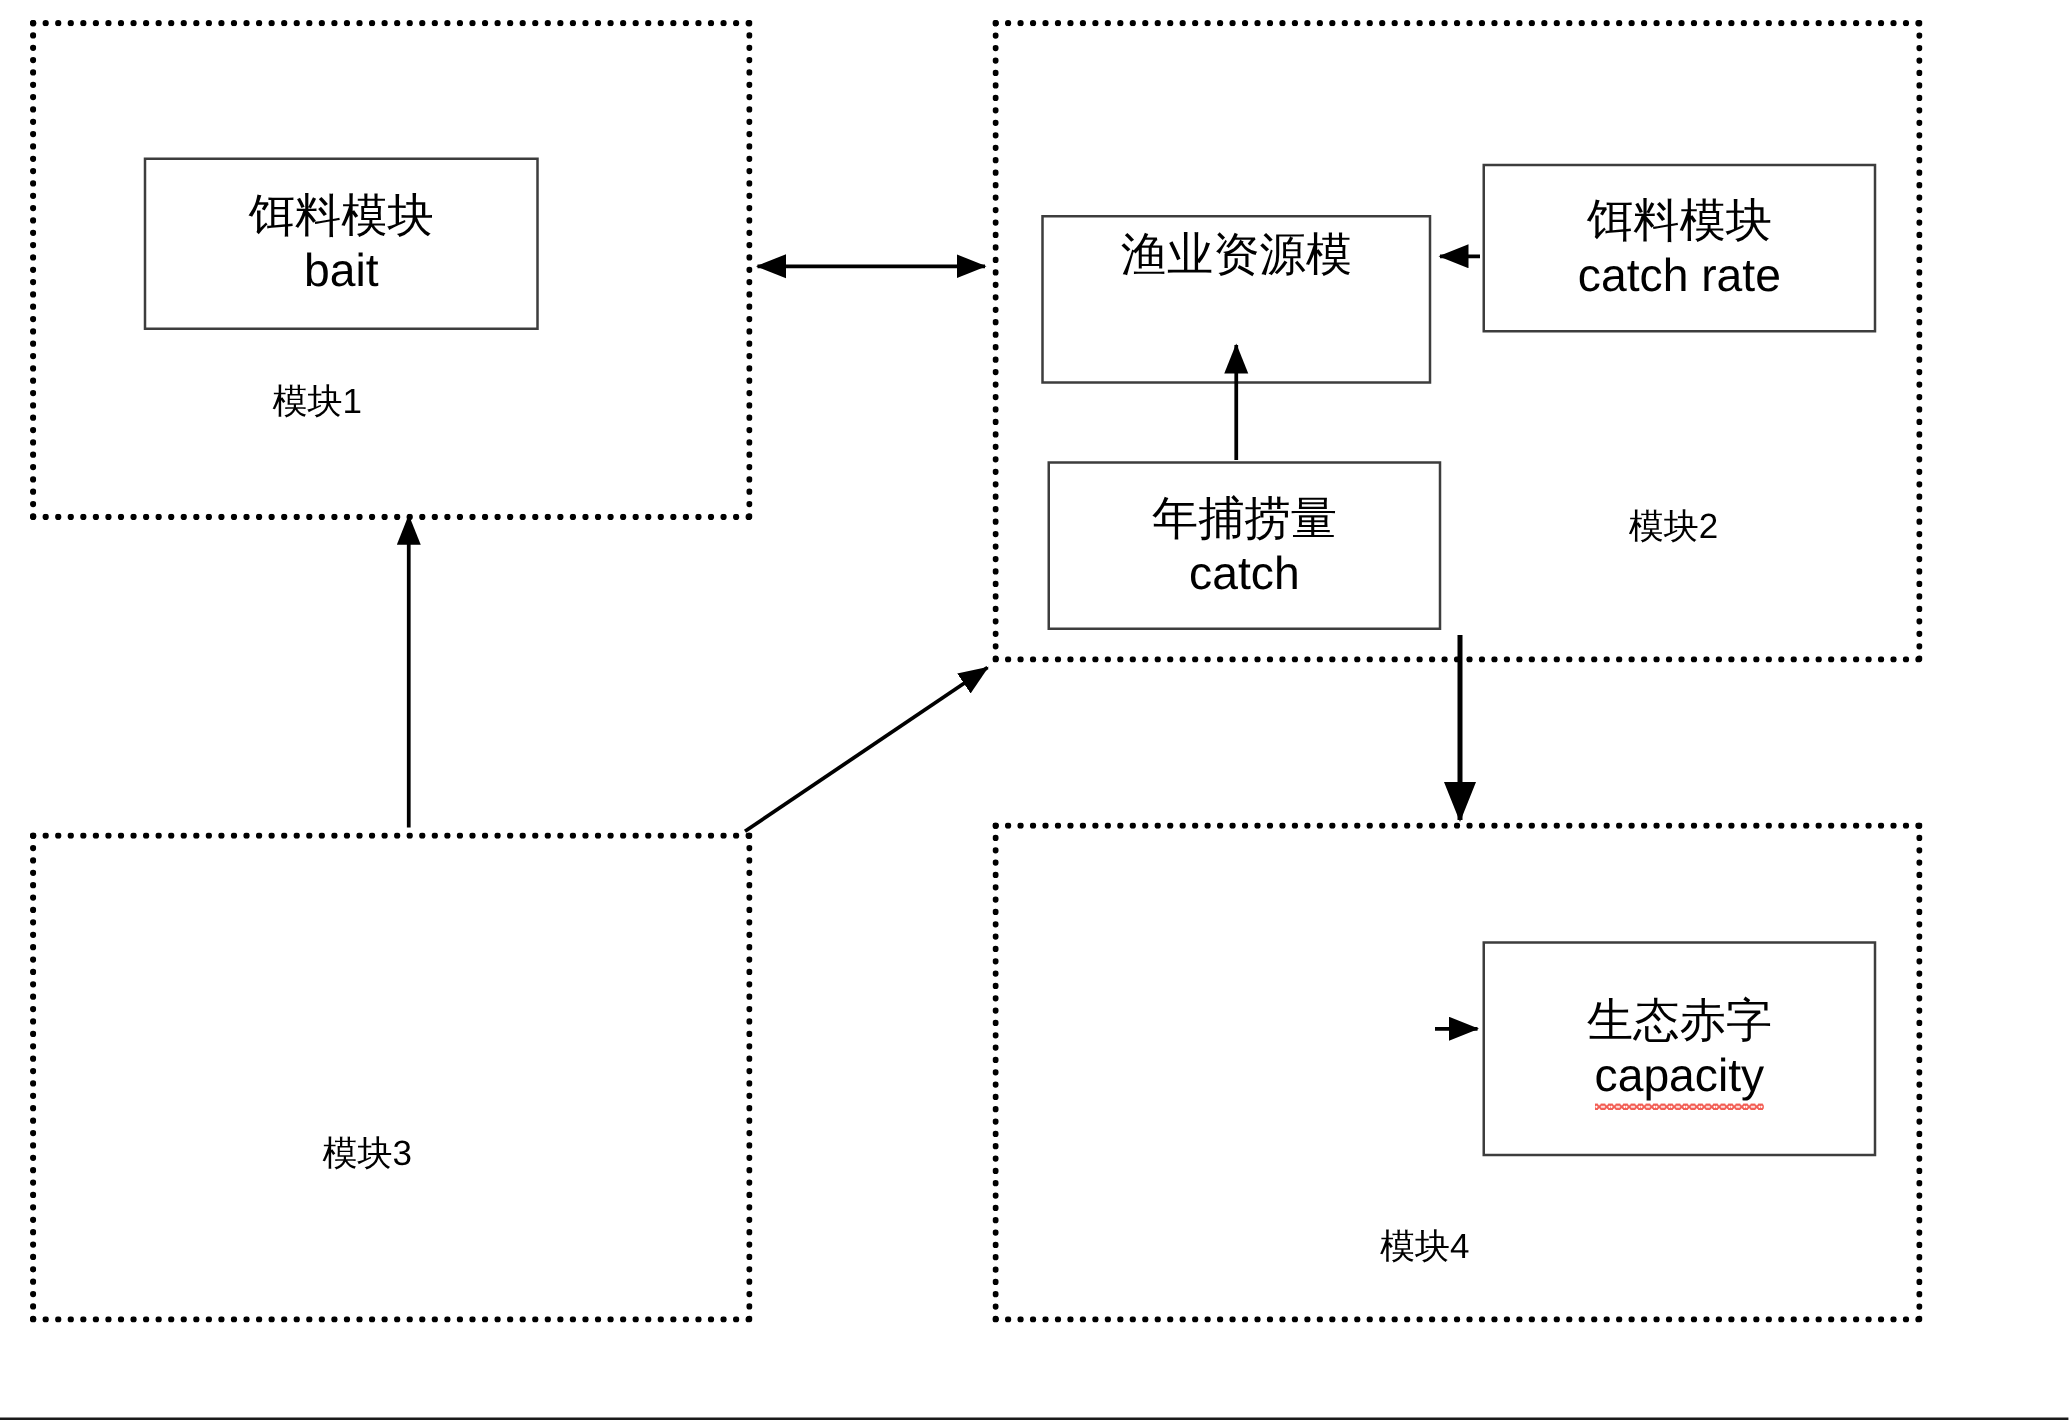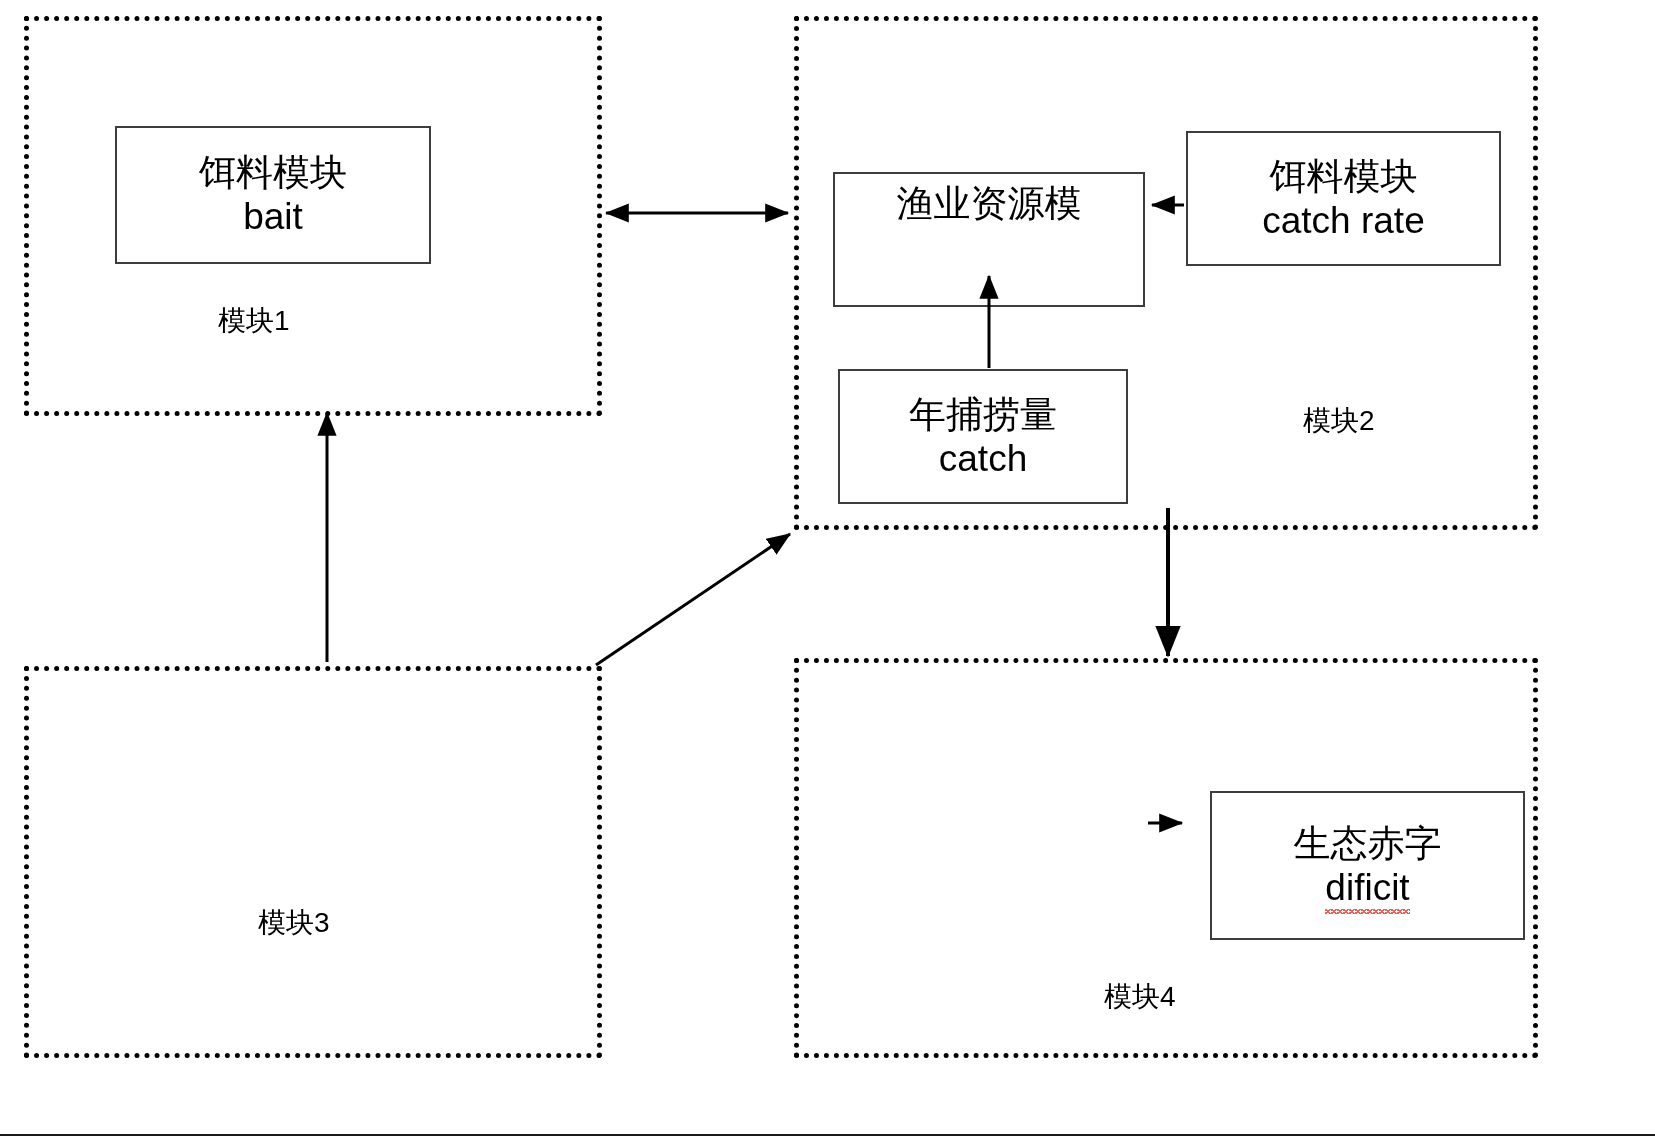--- a/index.html
+++ b/index.html
@@ -123,38 +123,38 @@
 
   <div class="node inline-wrap" style="left:833px; top:131px; width:312px; height:135px;">
     <span class="zh">渔业资源模</span>
   </div>
 
   <div class="node" style="left:1186px; top:131px; width:315px; height:135px;">
     <span class="zh">饵料模块</span>
     <span class="en">catch rate</span>
   </div>
 
-  <div class="node" style="left:838px; top:369px; width:290px; height:135px;">
+  <div class="node" style="left:838px; top:369px; width:315px; height:135px;">
     <span class="zh">年捕捞量</span>
     <span class="en">catch</span>
   </div>
 
   <div class="module-label" style="left:1303px; top:402px;">模块2</div>
 
   <div class="module" style="left:24px; top:666px; width:578px; height:392px;"></div>
 
 
   <div class="module-label" style="left:258px; top:904px;">模块3</div>
 
   <div class="module" style="left:794px; top:658px; width:744px; height:400px;"></div>
 
 
-  <div class="node" style="left:1186px; top:791px; width:315px; height:149px;margin-left:24px;">
+  <div class="node" style="left:1186px; top:753px; width:315px; height:172px;">
     <span class="zh">生态赤字</span>
-    <span class="en squiggle">dificit</span>
+    <span class="en squiggle">capacity</span>
   </div>
 
   <div class="module-label" style="left:1104px; top:938px;margin-top:40px;">模块4</div>
 
   <svg id="arrows" viewBox="0 0 1655 1140">
     <defs>
       <marker id="ah" markerWidth="9" markerHeight="9" refX="7.6" refY="3.2" orient="auto" markerUnits="strokeWidth">
         <path d="M0,0 L8,3.2 L0,6.4 z" fill="#000000"></path>
       </marker>
       <marker id="ah-start" markerWidth="9" markerHeight="9" refX="0.4" refY="3.2" orient="auto" markerUnits="strokeWidth">

